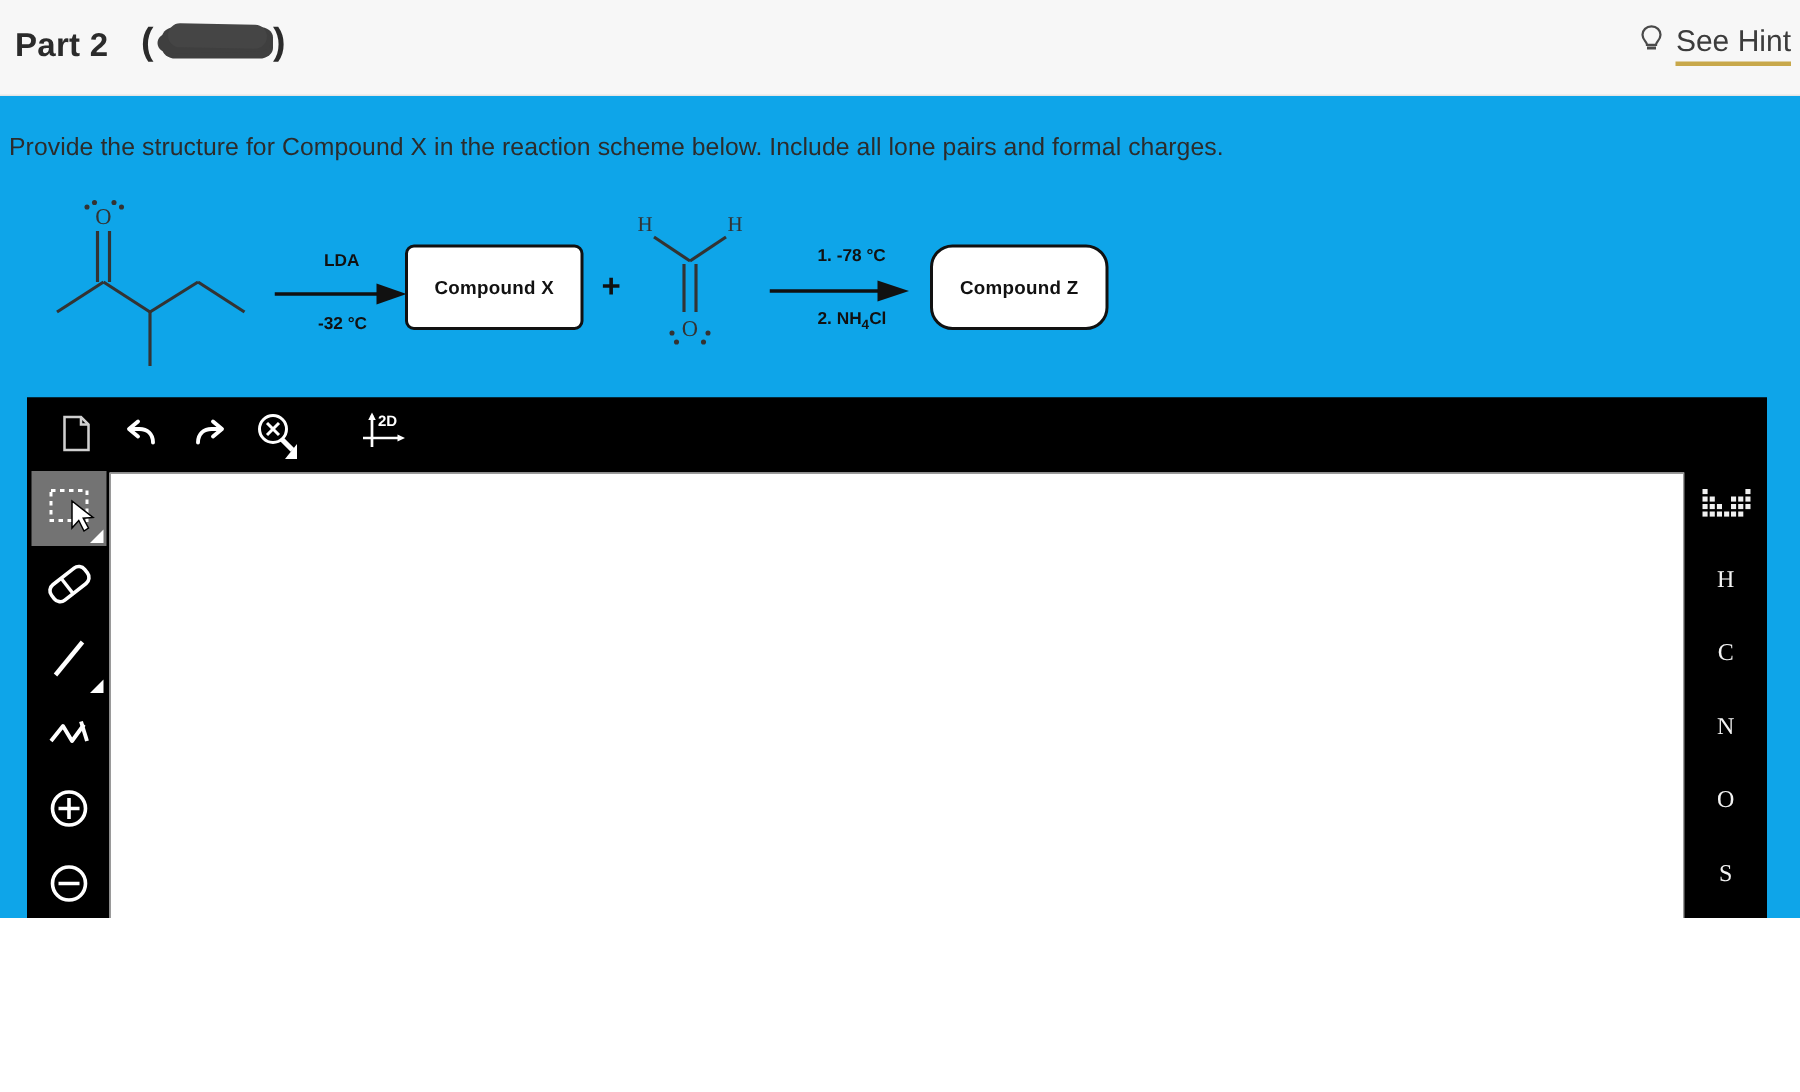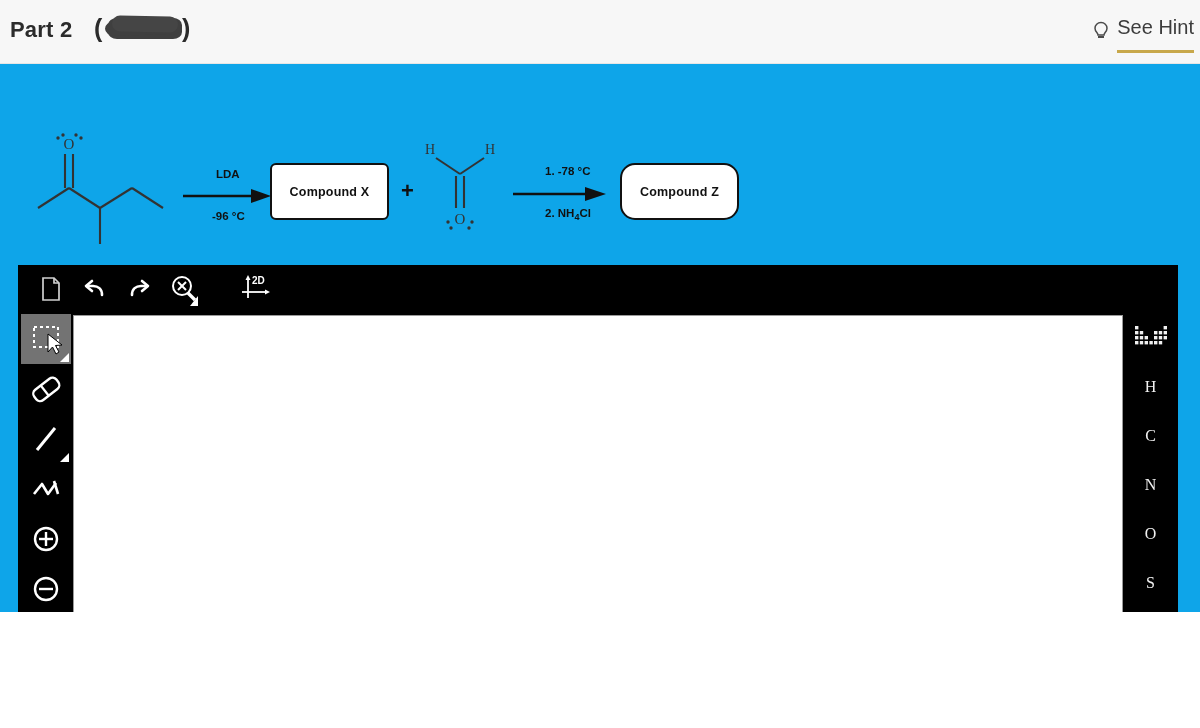--- a/index.html
+++ b/index.html
@@ -74,21 +74,21 @@
     right: 6px; top: 16px;
     display: flex;
     align-items: center;
     gap: 7px;
     cursor: pointer;
   }
   .see-hint-label {
     font-size: 20px;
     color: #3c3c3c;
     border-bottom: 3px solid #c8a84b;
-    padding-bottom: 12px;
+    padding-bottom: 2px;
     line-height: 1.1;
   }
   .bulb-icon { display:block; }
 
   
   .prompt {
     position: absolute;
     left: 6px; top: 89px;
     font-size: 16.5px;
     color: #2c2c2c;
@@ -228,20 +228,21 @@
       <span class="bulb-icon">
         <svg width="18" height="24" viewBox="0 0 18 24">
           <path d="M9 1.6C5.5 1.6 3 4.1 3 7.2c0 2.1 1 3.3 1.9 4.4.6.8 1.1 1.4 1.1 2.3h6c0-.9.5-1.5 1.1-2.3.9-1.1 1.9-2.3 1.9-4.4 0-3.1-2.5-5.6-6-5.6z" fill="none" stroke="#4a4a4a" stroke-width="1.5"></path>
           <rect x="6" y="15" width="6" height="2" fill="#4a4a4a"></rect>
         </svg>
       </span>
       <span class="see-hint-label">See Hint</span>
     </div>
   </div>
 
+  <div class="prompt">Provide the structure for Compound X in the reaction scheme below.  Include all lone pairs and formal charges.</div>
 
   <div class="scheme">
 
     <svg width="180" height="120" style="position:absolute;left:20px;top:2px;">
 
       <circle cx="38" cy="12" r="1.7" fill="#333"></circle>
       <circle cx="43" cy="9" r="1.7" fill="#333"></circle>
       <circle cx="56" cy="9" r="1.7" fill="#333"></circle>
       <circle cx="61" cy="12" r="1.7" fill="#333"></circle>
       <text x="49" y="23" text-anchor="middle" font-family="'Liberation Serif',serif" font-size="15" fill="#333">O</text>
@@ -254,21 +255,21 @@
       <line x1="80" y1="82" x2="80" y2="118" stroke="#333" stroke-width="2.1"></line>
       <line x1="80" y1="82" x2="112" y2="62" stroke="#333" stroke-width="2.1"></line>
       <line x1="112" y1="62" x2="143" y2="82" stroke="#333" stroke-width="2.1"></line>
     </svg>
 
     <div class="rxn-label" style="left:192px; top:44px;">LDA</div>
     <svg width="90" height="16" style="position:absolute;left:183px;top:64px;">
       <line x1="0" y1="8" x2="72" y2="8" stroke="#111" stroke-width="2.4"></line>
       <polygon points="68,1 88,8 68,15" fill="#111"></polygon>
     </svg>
-    <div class="rxn-label" style="left:188px; top:86px;">-96 °C</div>
+    <div class="rxn-label" style="left:188px; top:86px;">-32 °C</div>
 
     <div class="rxn-box" style="left:270px; top:39px; width:115px; height:53px;border-radius:6px;">
       <span>Compound X</span>
     </div>
 
     <div class="plus-sign" style="left:401px; top:54px;">+</div>
 
     <svg width="76" height="110" style="position:absolute;left:422px;top:8px;">
       <text x="8" y="22" text-anchor="middle" font-family="'Liberation Serif',serif" font-size="14" fill="#333">H</text>
       <text x="68" y="22" text-anchor="middle" font-family="'Liberation Serif',serif" font-size="14" fill="#333">H</text>

